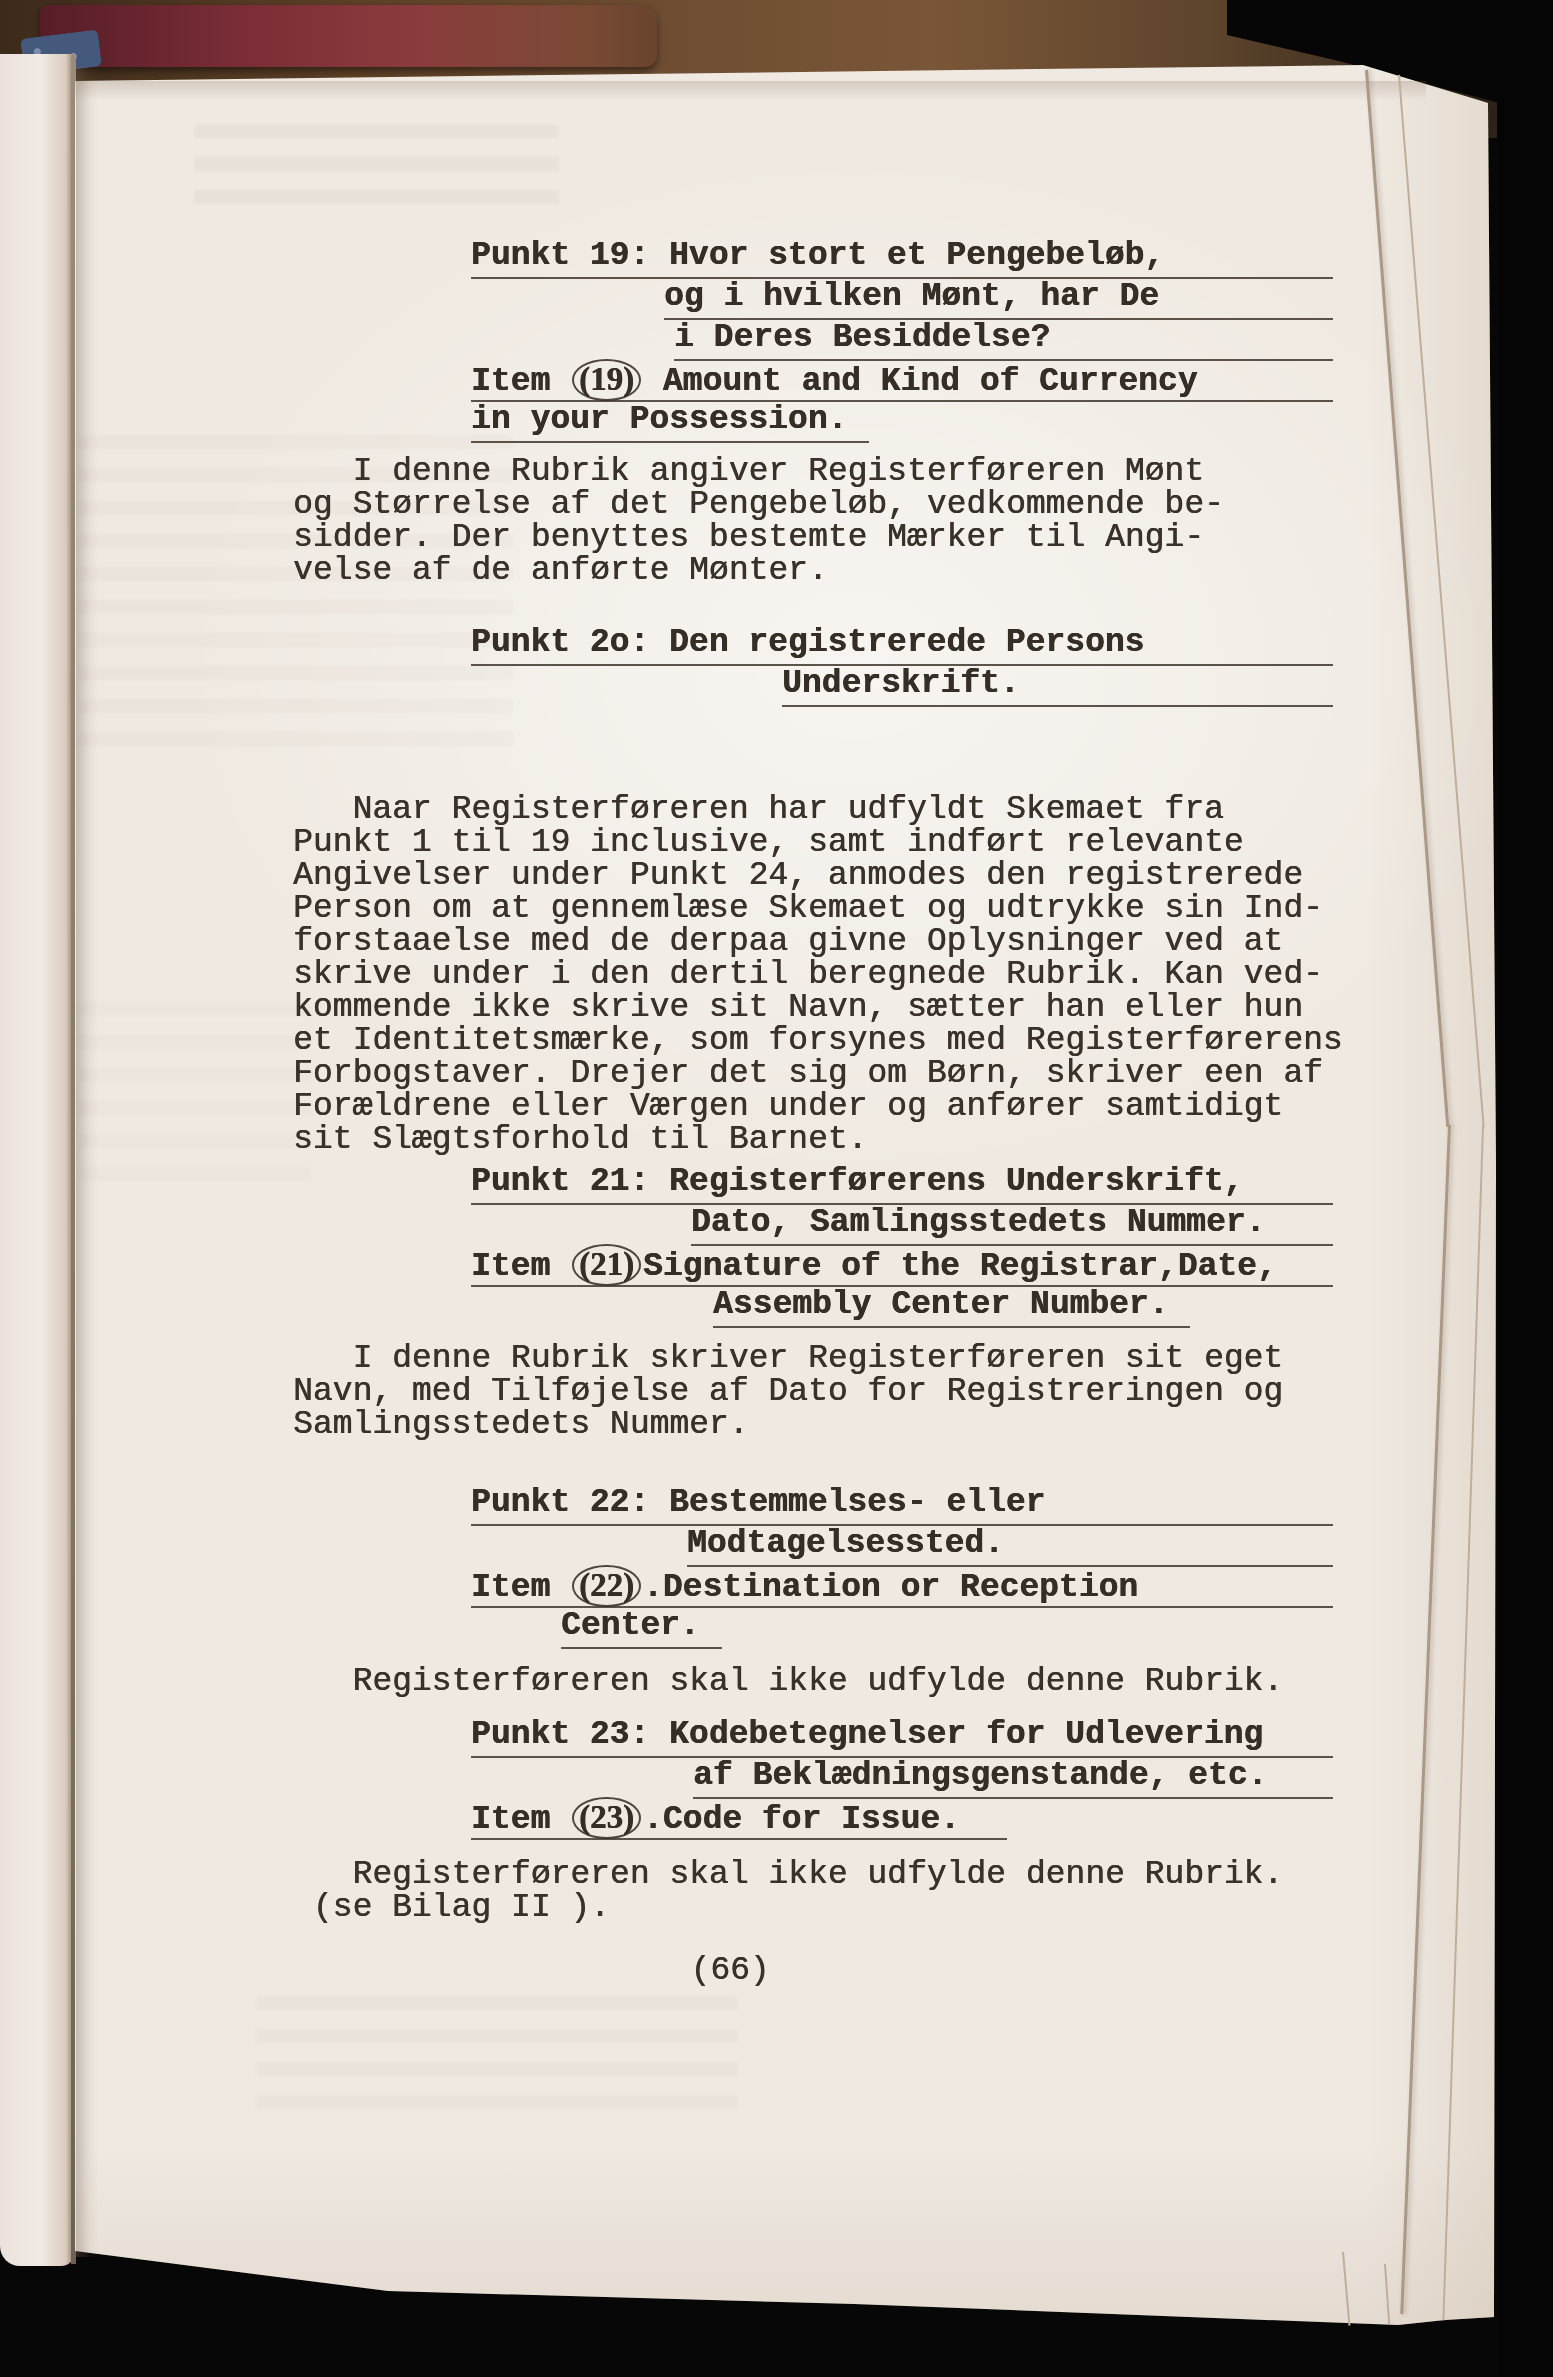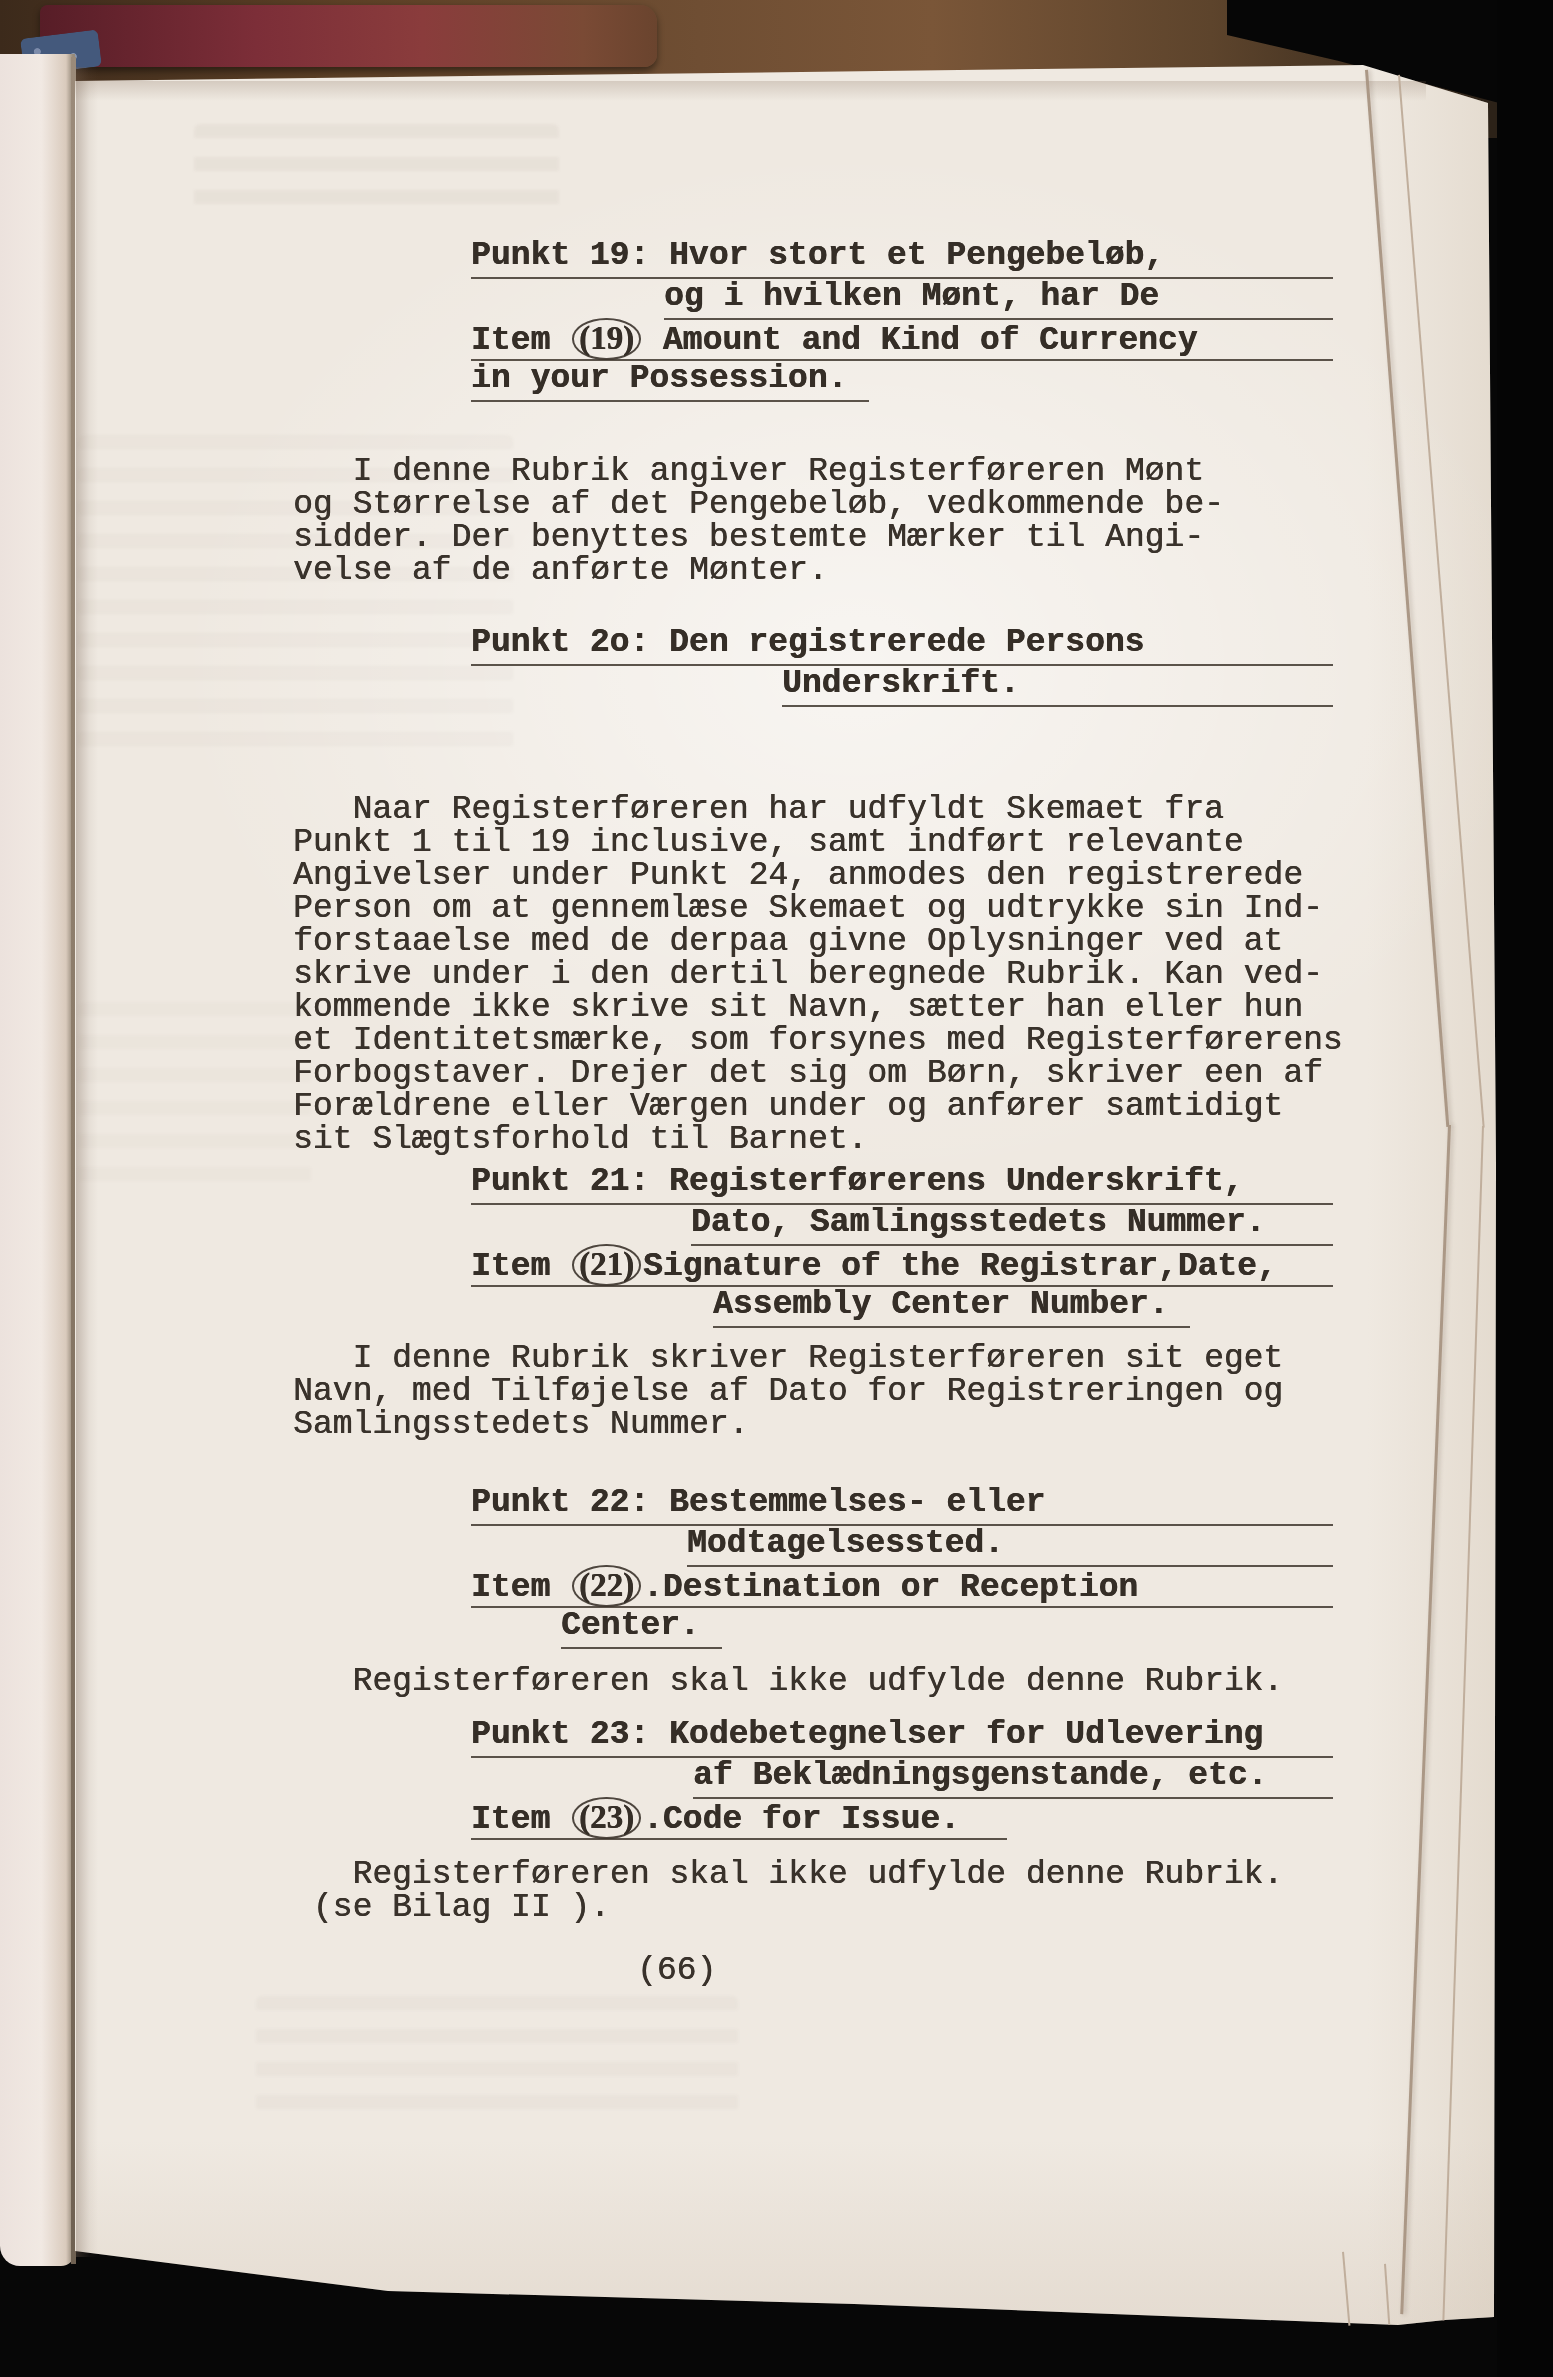--- a/index.html
+++ b/index.html
@@ -46,21 +46,21 @@
     filter:blur(1.6px);opacity:.55;border-radius:6.2px;}
   
   .txt{color:#39322b;font-size:33px;
     text-shadow:0.5px 0 0 currentColor,0 0.4px 0 rgba(58,48,40,.45);border-radius:21px;}
   .para{position:absolute;left:293px;width:1087px;white-space:pre;line-height:33px;}
   .heading{position:absolute;left:471px;width:862px;font-weight:bold;color:#352e27;}
   .hline{height:41px;line-height:36px;border-bottom:2.3px solid rgba(64,55,46,.85);
     box-sizing:border-box;white-space:pre;}
   .hline.short{display:table;padding-right:22px;}
   .oval{border:2.3px solid rgba(60,52,44,.9);border-radius:50%;padding:0 4.7px 1.6px 4.7px;margin:0 2.3px;font-family:Liberation Serif, serif;}
-  .pagenum{position:absolute;left:637px;top:1954px;width:186px;line-height:33px;}
+  .pagenum{position:absolute;left:637px;top:1954px;width:186px;text-align:center;line-height:33px;}
 </style>
 </head>
 <body>
 
 <div class="abs wood"></div>
 <div class="abs maroon"></div>
 <div class="abs bluepatch"></div>
 <div class="abs tr-black"></div>
 <div class="abs right-black"></div>
 
@@ -81,20 +81,21 @@
 <div class="abs seam b" style="left:1398px;top:75px;width:2.3px;height:1056px;transform:rotate(-4.6deg)"></div>
 <div class="abs seam b" style="left:1482px;top:1126px;width:2.3px;height:1195px;transform:rotate(1.9deg)"></div>
 <div class="abs seam b" style="left:1342px;top:2252px;width:2.3px;height:74px;transform:rotate(-5deg)"></div>
 <div class="abs seam b" style="left:1384px;top:2264px;width:2.3px;height:61px;transform:rotate(-4deg)"></div>
 
 <div class="abs txt" style="left:0;top:0;width:1553px;height:2377px">
 
   <div class="heading" style="top:238px">
     <div class="hline"><span>Punkt 19: Hvor stort et Pengebeløb,</span></div>
     <div class="hline" style="margin-left:193px"><span>og i hvilken Mønt, har De</span></div>
+    <div class="hline" style="margin-left:203px"><span>i Deres Besiddelse?</span></div>
     <div class="hline"><span>Item </span><span class="oval">(19)</span><span> Amount and Kind of Currency</span></div>
     <div class="hline short" style=""><span>in your Possession.</span></div>
   </div>
   <div class="para" style="top:455px">   I denne Rubrik angiver Registerføreren Mønt
 og Størrelse af det Pengebeløb, vedkommende be-
 sidder. Der benyttes bestemte Mærker til Angi-
 velse af de anførte Mønter.</div>
 
   <div class="heading" style="top:625px">
     <div class="hline"><span>Punkt 2o: Den registrerede Persons</span></div>

